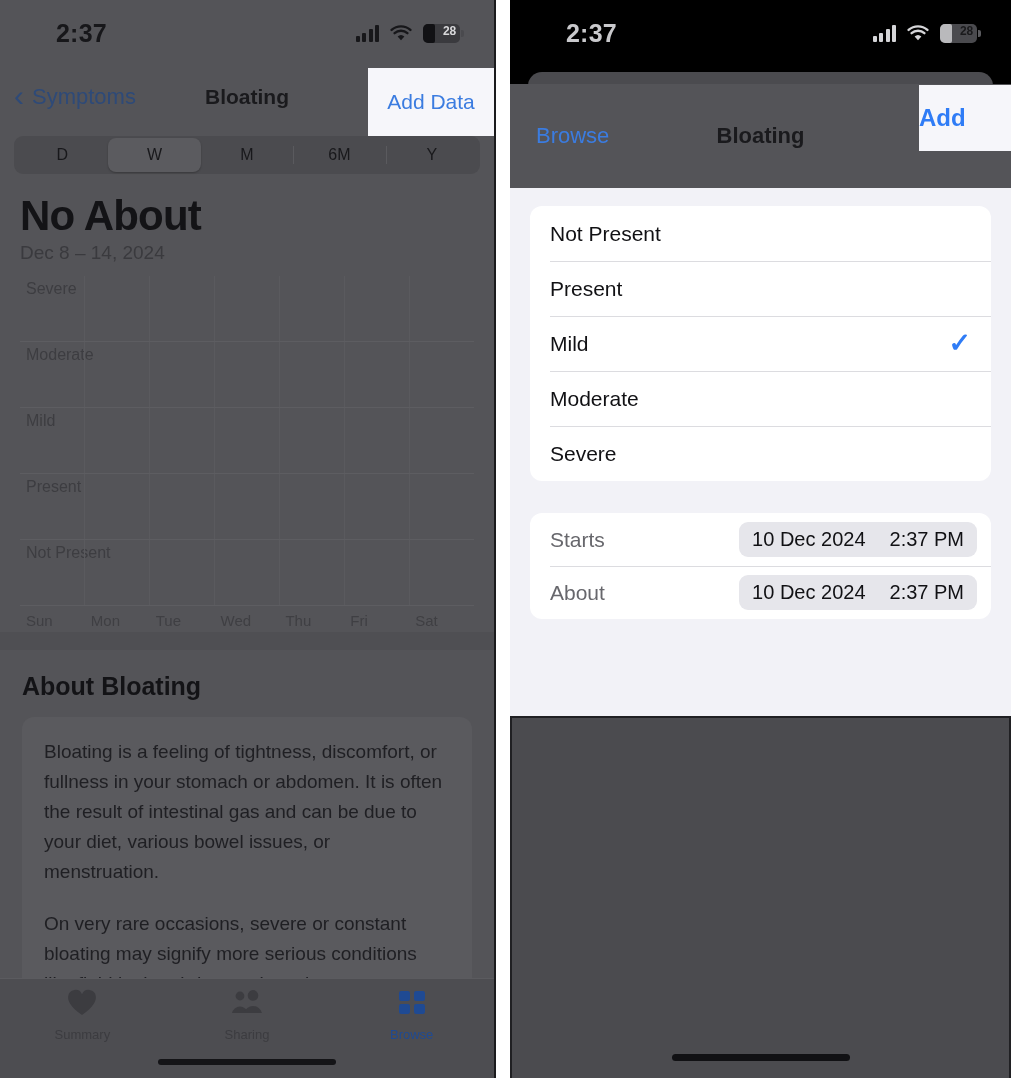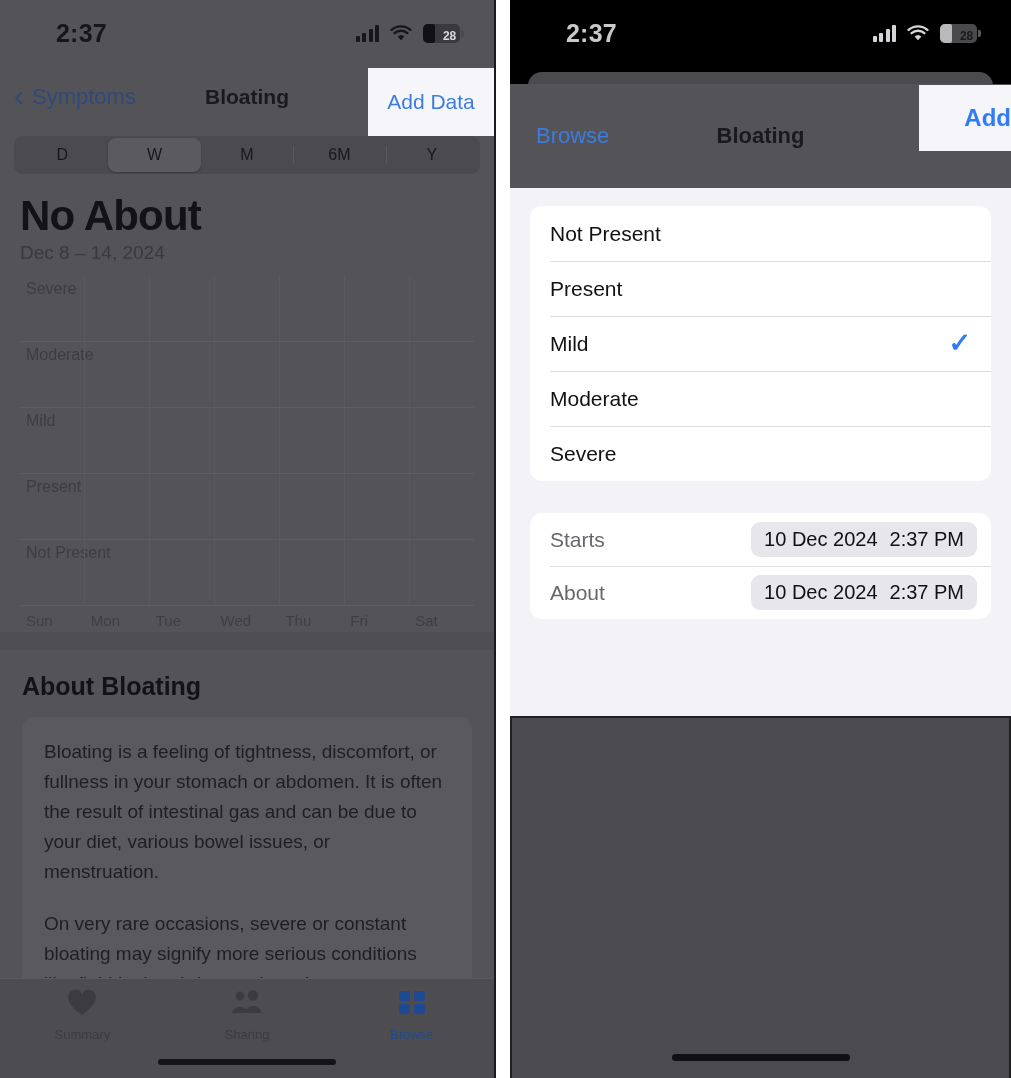--- a/index.html
+++ b/index.html
@@ -54,21 +54,21 @@
   .ic-cell i:nth-child(3) { height: 13px; }
   .ic-cell i:nth-child(4) { height: 17px; }
 
   .ic-wifi svg { display: block; }
 
   .ic-batt {
     position: relative;
     width: 37px; height: 19px;
     border-radius: 5px;
     background: #3a3a3e;
-    display: flex; align-items: flex-end; justify-content: flex-end;
+    display: flex; align-items: flex-start; justify-content: flex-end;
     padding-right: 4px;
   }
   .ic-batt .lvl {
     position: absolute; left: 0; top: 0; bottom: 0;
     width: 12px;
     background: #111114;
     border-radius: 5px 2px 2px 5px;
   }
   .ic-batt span {
     position: relative;
@@ -237,21 +237,21 @@
   .sn-cancel { font-size: 22px; color: #3b7ce0; }
   .sn-title {
     position: absolute; left: 0; right: 0; text-align: center;
     font-size: 22px; font-weight: bold; color: #1a1a1d;
     pointer-events: none;
   }
   .sn-add-hl {
     position: absolute; right: 0; top: 1px;
     width: 92px; height: 66px;
     background: #f6f6fa;
-    display: flex; align-items: center; justify-content: flex-end;
+    display: flex; align-items: center; justify-content: flex-start;
     z-index: 4;
   }
   .sn-add-hl .lbl { font-size: 24px; font-weight: bold; color: #2f7cf6; }
 
   .sheet-body { padding: 18px 20px 0; }
   .card {
     background: #ffffff;
     border-radius: 12px;
     overflow: hidden;
   }
@@ -282,21 +282,21 @@
     display: flex; align-items: center;
     padding: 0 14px 0 20px;
   }
   .drow + .drow:before {
     content: ""; position: absolute; left: 20px; right: 0; top: 0;
     height: 1px; background: #dcdce0;
   }
   .dlabel { font-size: 21px; color: #67676c; }
   .dpill {
     margin-left: auto;
-    display: flex; align-items: center; gap: 12px;
+    display: flex; align-items: center; gap: 24px;
     background: #e6e6eb;
     border-radius: 9px;
     padding: 6px 13px;
   }
   .dpill .dv { font-size: 20px; color: #111114; font-weight: 500; }
 
   .sheet-bottom-edge {
     position: absolute; left: 0; right: 0;
     top: 632px; bottom: 0;
     background: #4b4b4f;

